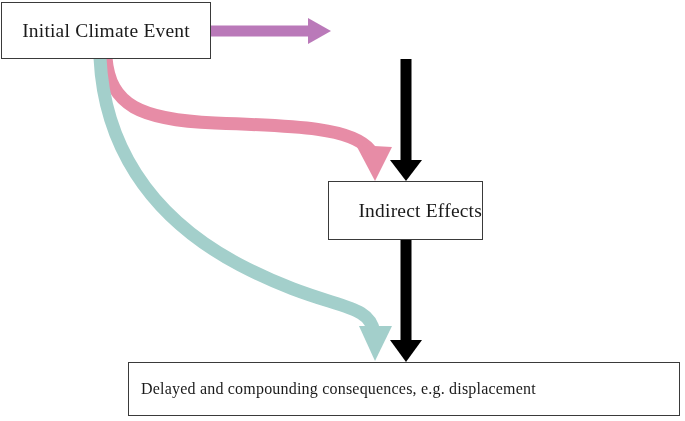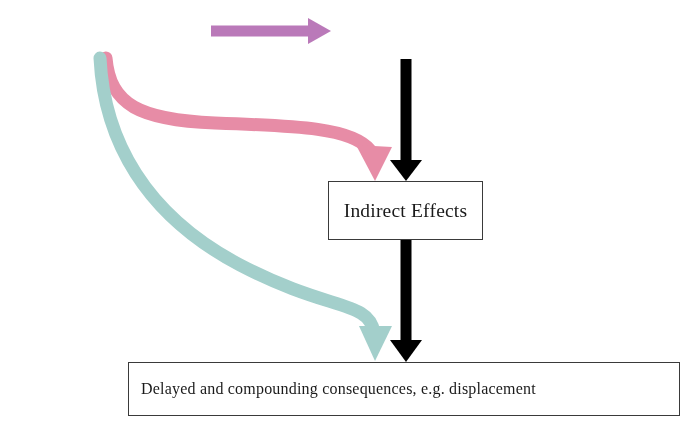--- a/index.html
+++ b/index.html
@@ -58,21 +58,21 @@
     justify-content: center;
   }
   #node-direct-impacts .node-label {
     font-size: 19.5px;
   }
   #node-indirect-effects {
     left: 328px;
     top: 181px;
     width: 155px;
     height: 59px;
-    justify-content: center;
+    justify-content: flex-end;
   }
   #node-indirect-effects .node-label {
     font-size: 19.5px;
   }
   #node-delayed-consequences {
     left: 128px;
     top: 362px;
     width: 552px;
     height: 54px;
     justify-content: flex-start;
@@ -108,20 +108,23 @@
       <path d="M 106,58 C 110,105 140,120 215,123 C 300,126 352,128 370,150" fill="none" stroke="#e78ca6" stroke-width="13" stroke-linecap="round"></path>
       <polygon points="356,145 392,147 375,181" fill="#e78ca6"></polygon>
     </g>
 
     <g>
       <path d="M 100,58 C 104,140 145,215 240,265 C 330,312 368,300 374,332" fill="none" stroke="#a3cfcb" stroke-width="13" stroke-linecap="round"></path>
       <polygon points="359,326 392,326 375,361" fill="#a3cfcb"></polygon>
     </g>
   </svg>
 
+  <div class="node-box" id="node-initial-climate-event" style="border-color: rgb(58, 58, 58); background: rgb(255, 255, 255);">
+    <span class="node-label">Initial Climate Event</span>
+  </div>
 
 
   <div class="node-box" id="node-indirect-effects" style="border-color: rgb(58, 58, 58); background: rgb(255, 255, 255);">
     <span class="node-label">Indirect Effects</span>
   </div>
 
   <div class="node-box" id="node-delayed-consequences" style="border-color: rgb(58, 58, 58); background: rgb(255, 255, 255);">
     <span class="node-label">Delayed and compounding consequences, e.g. displacement</span>
   </div>
 

